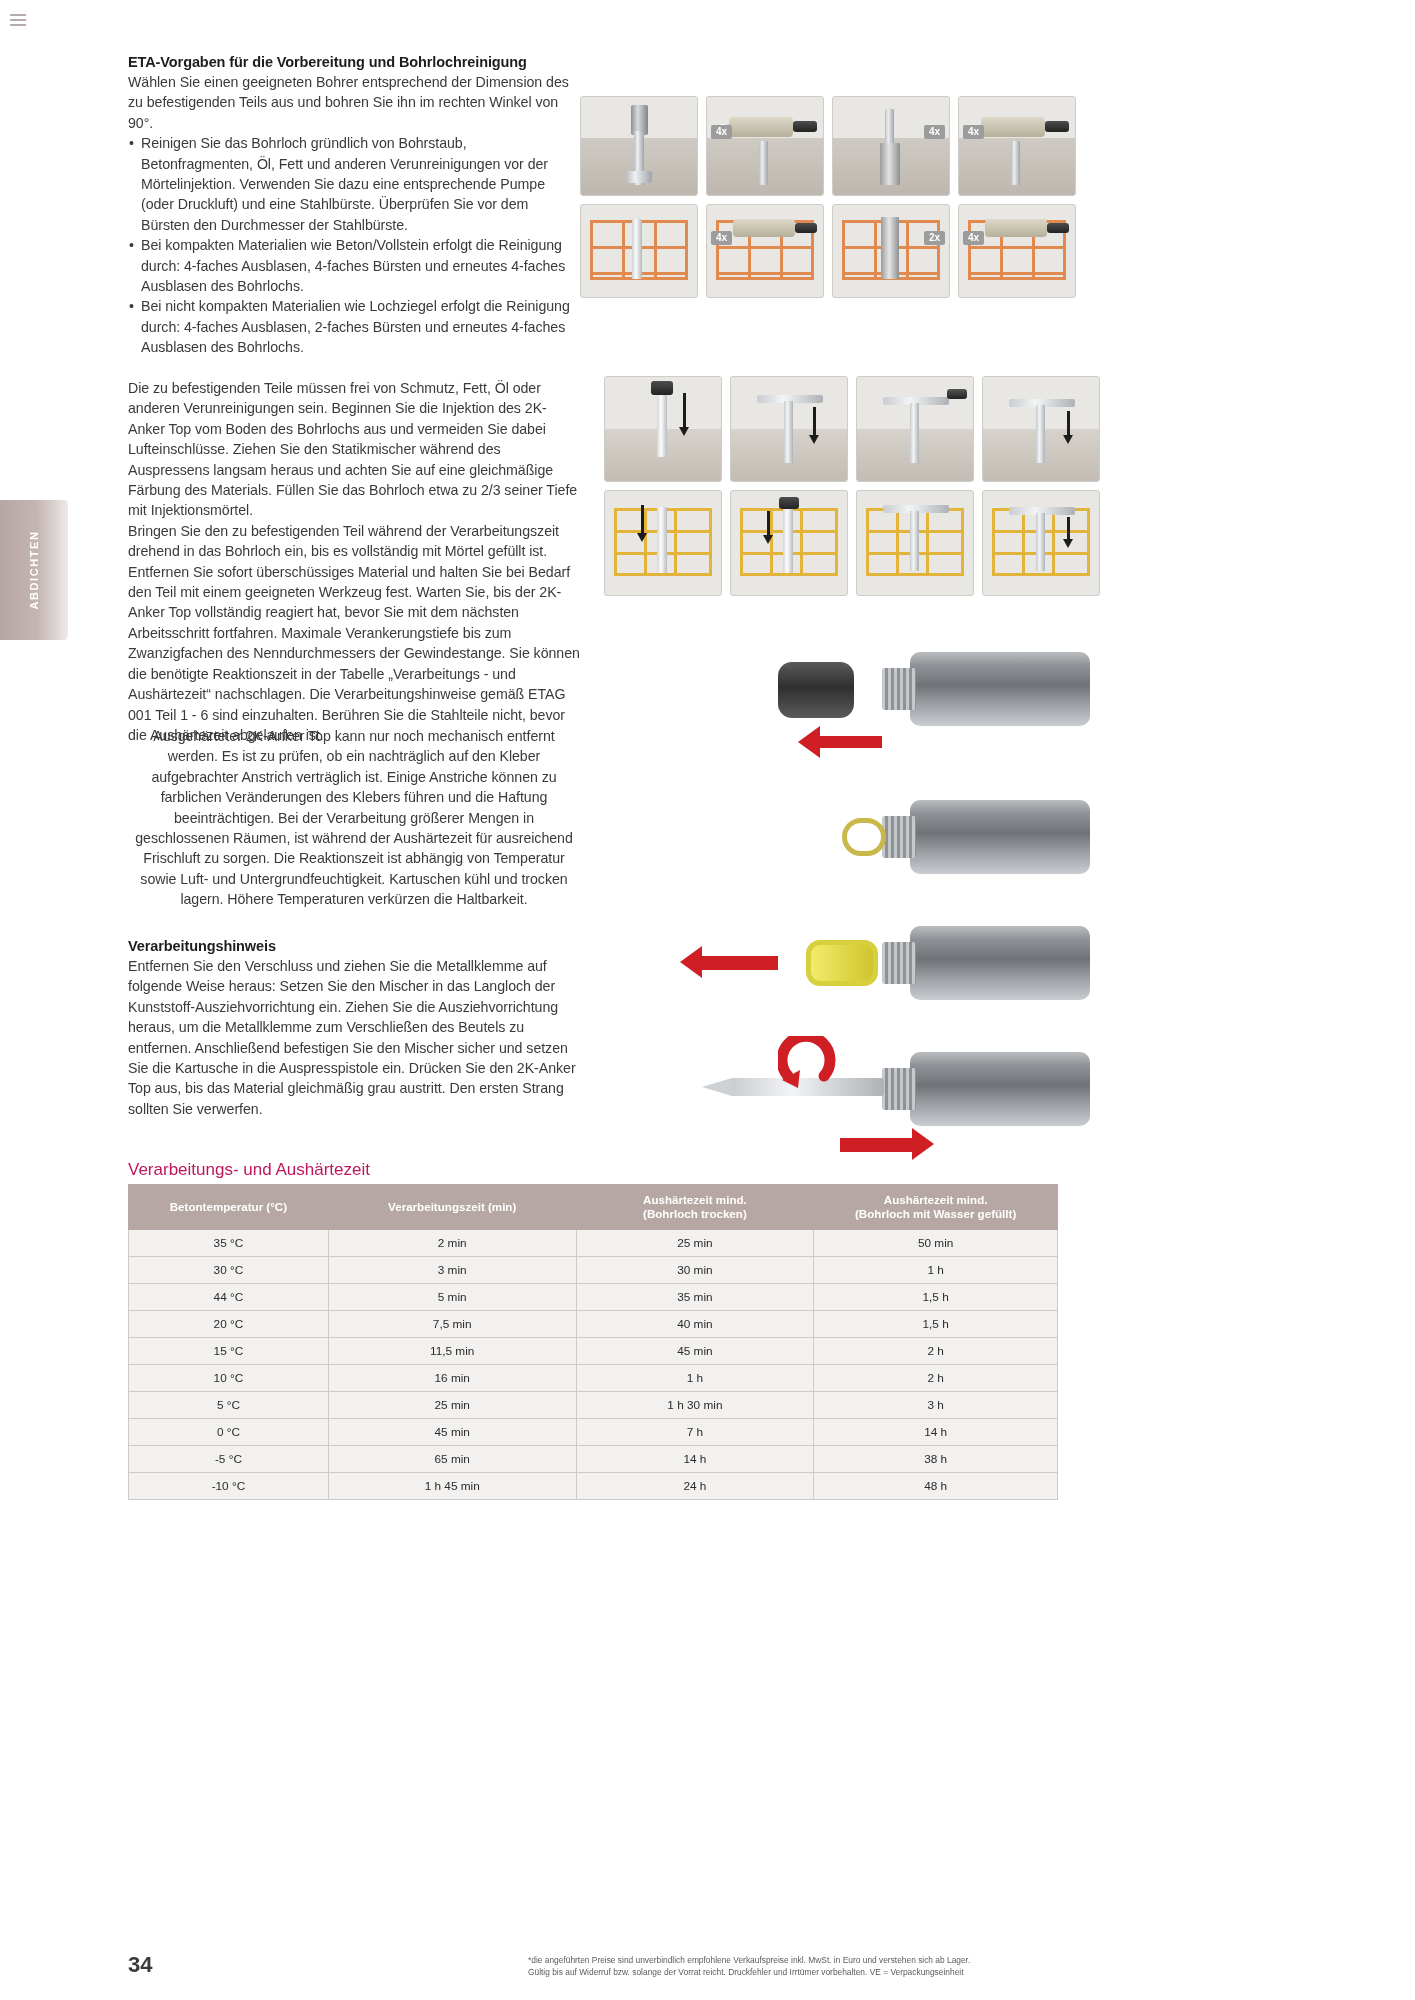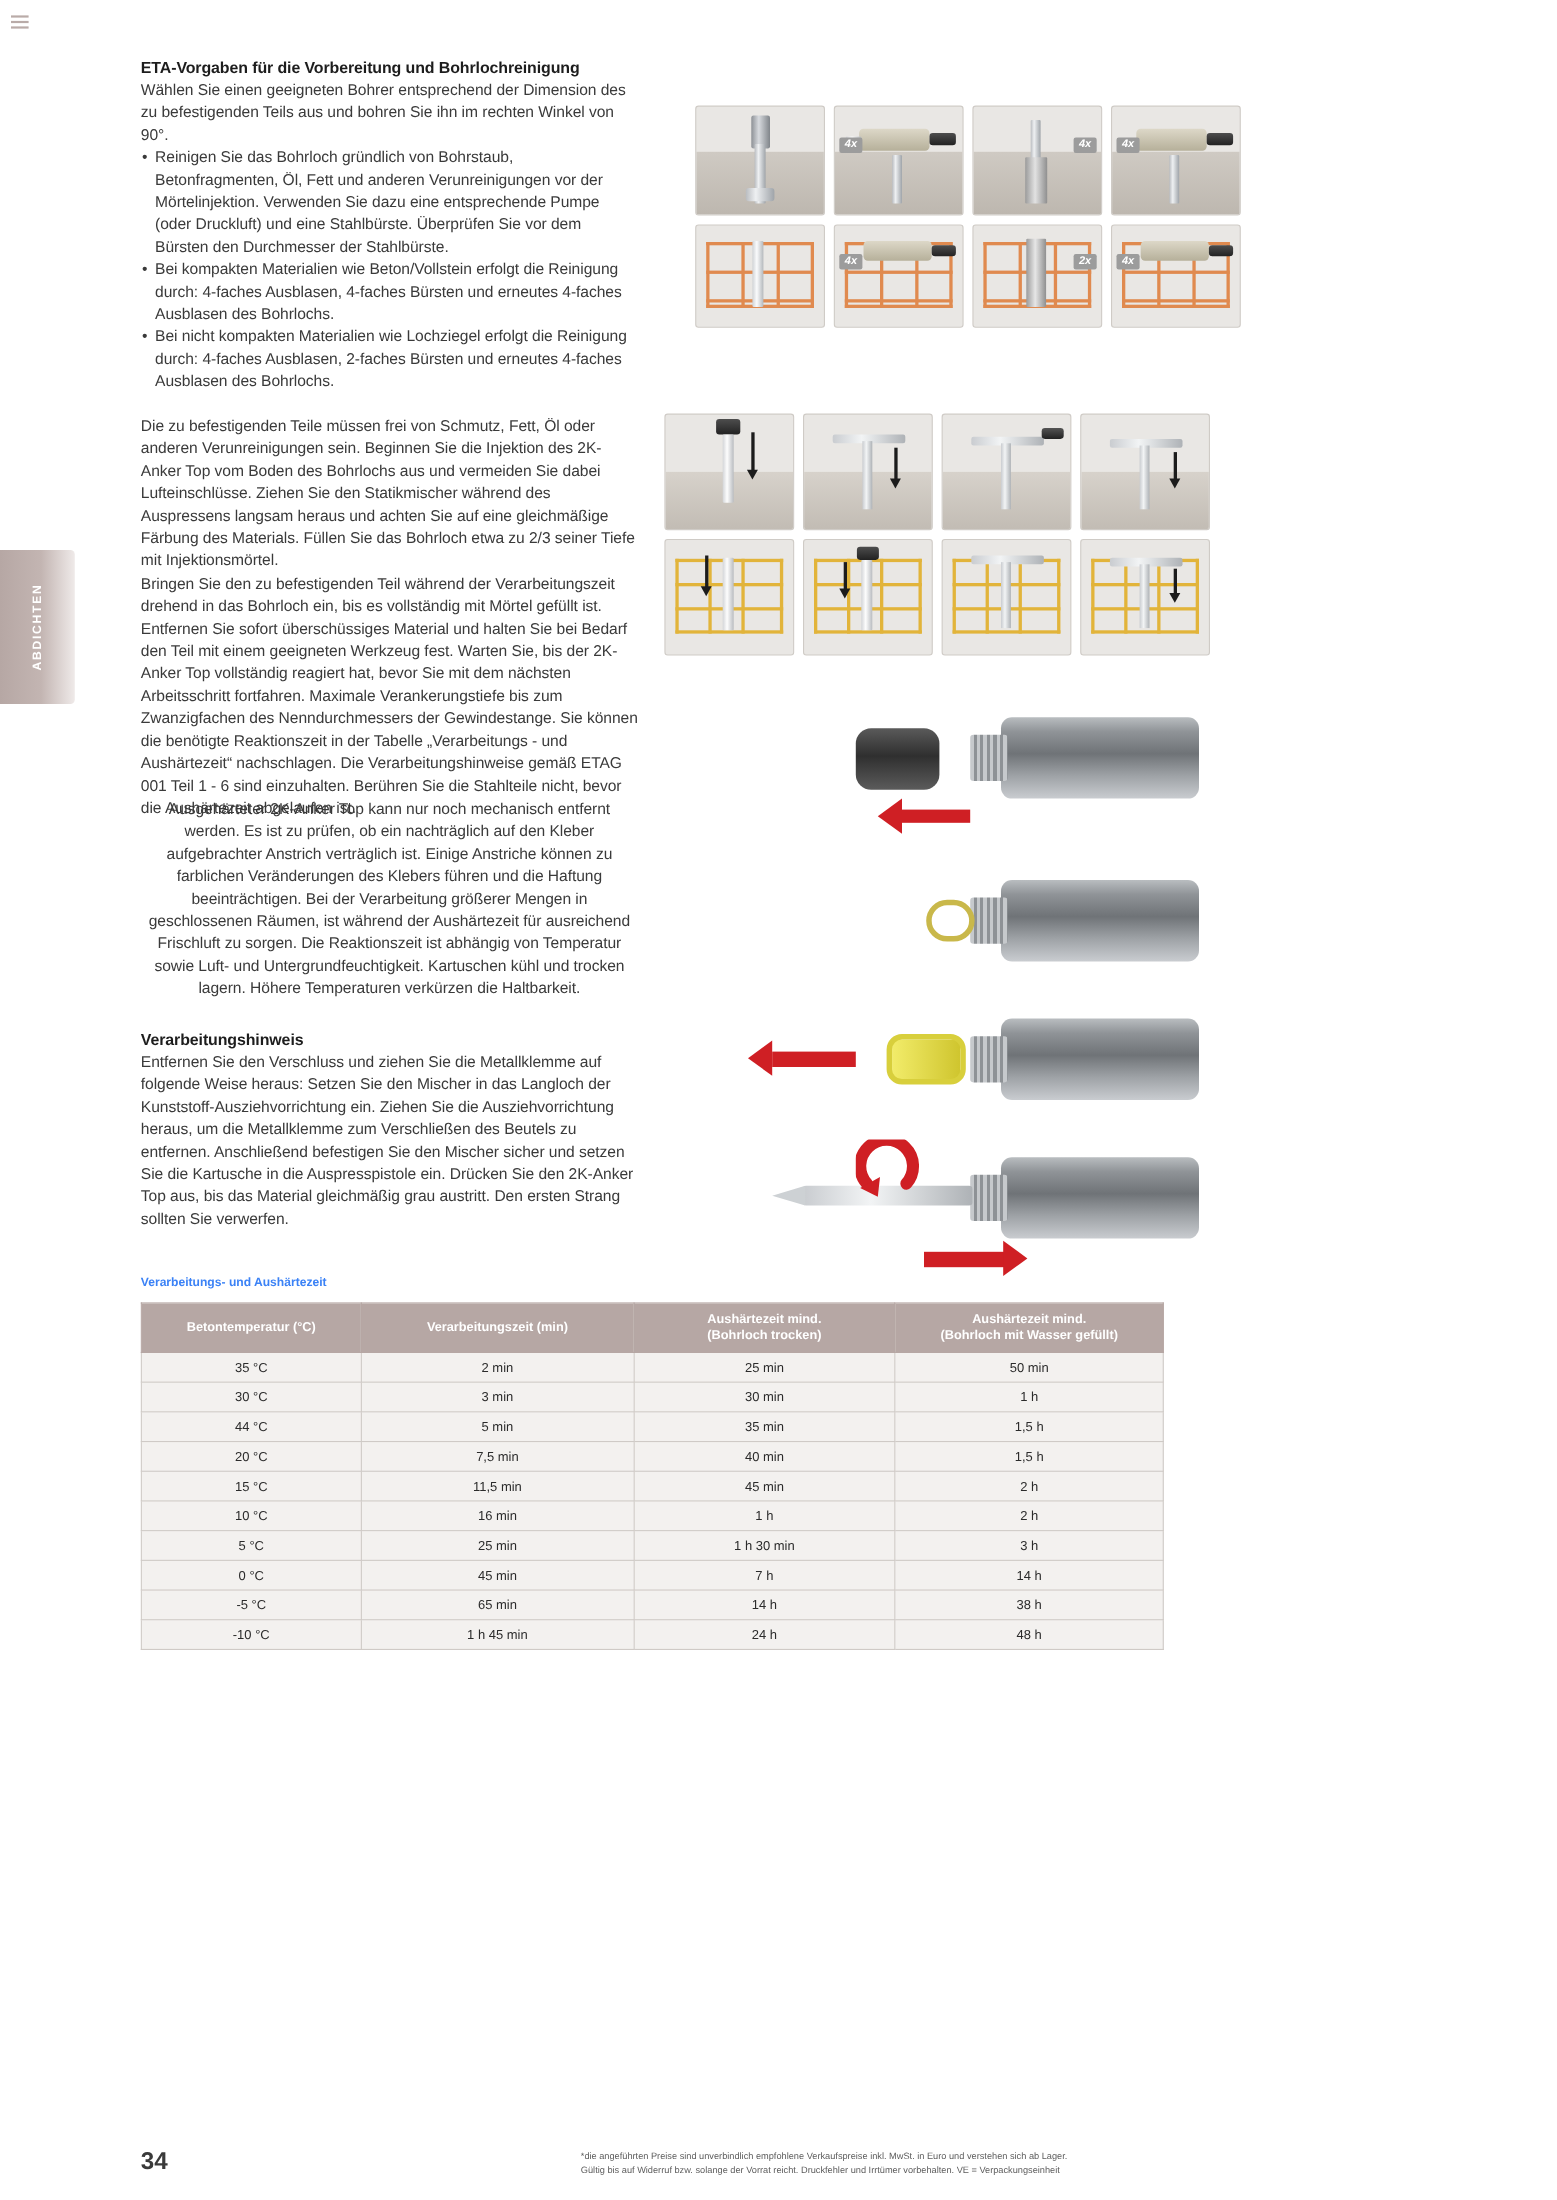--- a/index.html
+++ b/index.html
@@ -138,21 +138,21 @@
     background: linear-gradient(90deg,#f2ec6a,#cfc52e);
   }
   .mixer-cone {
     position:absolute; width:0;height:0;
     border-top:9px solid transparent; border-bottom:9px solid transparent;
   }
 
   
   .tbl-title {
     position:absolute; left:128px; top:1160px;
-    font-size: 11px; font-weight: bold; color:#3b82f6;
+    font-size: 17px; font-weight: normal; color:#be185d;
   }
   table.spec {
     position:absolute; left:128px; top:1184px;
     width: 930px; border-collapse: collapse;
     font-size: 11.6px;
   }
   table.spec th {
     background:#b6a7a4; color:#ffffff; font-weight:bold;
     padding: 8px 6px; text-align:center; line-height:14px;
     border: 1px solid #b6a7a4; font-size:11.6px;
@@ -204,21 +204,21 @@
 
   <div class="textcol" style="top:726px;text-align:center;">
     <p class="body">Ausgehärteter 2K-Anker Top kann nur noch mechanisch entfernt werden. Es ist zu prüfen, ob ein nachträglich auf den Kleber aufgebrachter Anstrich verträglich ist. Einige Anstriche können zu farblichen Veränderungen des Klebers führen und die Haftung beeinträchtigen. Bei der Verarbeitung größerer Mengen in geschlossenen Räumen, ist während der Aushärtezeit für ausreichend Frischluft zu sorgen. Die Reaktionszeit ist abhängig von Temperatur sowie Luft- und Untergrundfeuchtigkeit. Kartuschen kühl und trocken lagern. Höhere Temperaturen verkürzen die Haltbarkeit.</p>
   </div>
 
   <div class="textcol" style="top:938px;">
     <h2 class="heading">Verarbeitungshinweis</h2>
     <p class="body">Entfernen Sie den Verschluss und ziehen Sie die Metallklemme auf folgende Weise heraus: Setzen Sie den Mischer in das Langloch der Kunststoff-Ausziehvorrichtung ein. Ziehen Sie die Ausziehvorrichtung heraus, um die Metallklemme zum Verschließen des Beutels zu entfernen. Anschließend befestigen Sie den Mischer sicher und setzen Sie die Kartusche in die Auspresspistole ein. Drücken Sie den 2K-Anker Top aus, bis das Material gleichmäßig grau austritt. Den ersten Strang sollten Sie verwerfen.</p>
   </div>
 
-  <div class="panelgrid" style="left:632px; top:96px; grid-template-columns:repeat(4,118px); grid-template-rows:100px 94px;font-style:italic;">
+  <div class="panelgrid" style="left:580px; top:96px; grid-template-columns:repeat(4,118px); grid-template-rows:100px 94px;">
 
     <div class="panel">
       <div class="ground"></div>
       <div class="drillhead" style="left:50px; top:8px; width:17px; height:30px;"></div>
       <div class="drill" style="left:53px; top:34px; width:10px; height:54px;"></div>
       <div class="drill" style="left:45px; top:74px; width:26px; height:12px; border-radius:3px;"></div>
     </div>
 
     <div class="panel">
       <div class="ground"></div>

